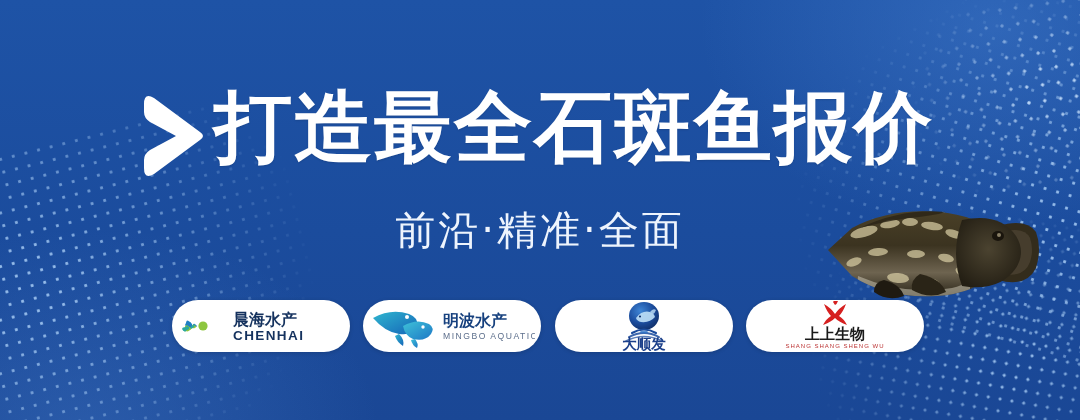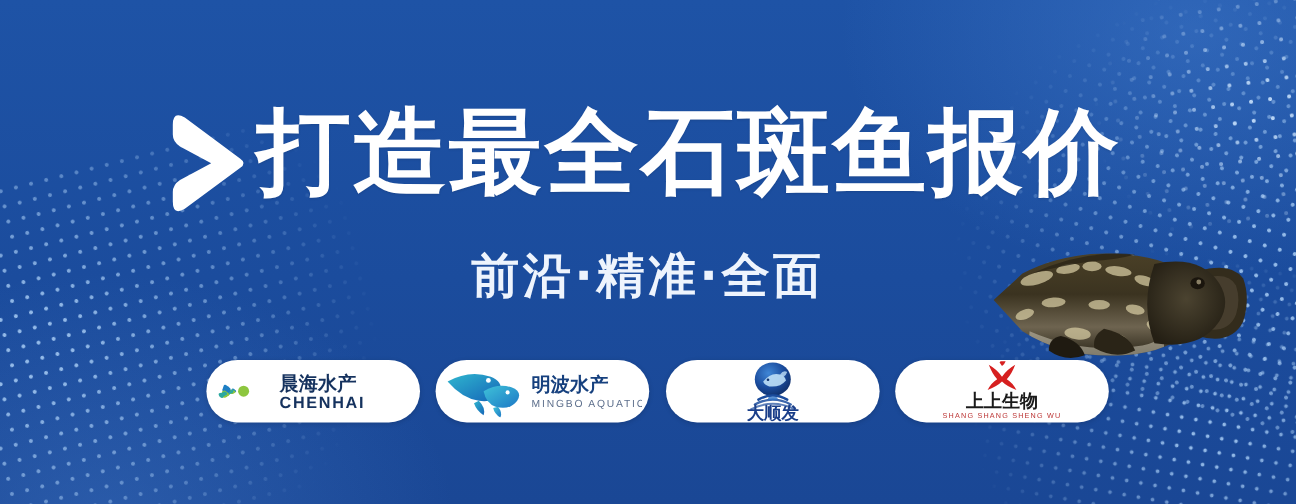--- a/index.html
+++ b/index.html
@@ -54,29 +54,29 @@
   }
 
   
   #chevron{position:absolute;left:140px;top:88px;width:72px;height:96px;}
 
   
   #headline{
     position:absolute;left:214px;top:79px;
     font-size:78px;line-height:96px;color:#ffffff;
     font-weight:700;letter-spacing:2px;white-space:nowrap;
-    font-family:Liberation Serif, serif;
+    font-family:Liberation Sans, sans-serif;
     text-shadow:0 1px 2px rgba(0,0,0,.12);
   }
   
   #subtitle{
     position:absolute;left:0;right:0;top:206px;
     text-align:center;
     font-size:40px;line-height:48px;color:#eef4fd;
-    letter-spacing:3px;font-weight:700;
+    letter-spacing:3px;font-weight:400;
     font-family:"DejaVu Sans","Liberation Sans",sans-serif;
   }
 
   
   #fish{position:absolute;left:812px;top:192px;width:230px;height:126px;}
 
   
   #badges{
     position:absolute;left:172px;top:300px;
     width:752px;height:52px;

